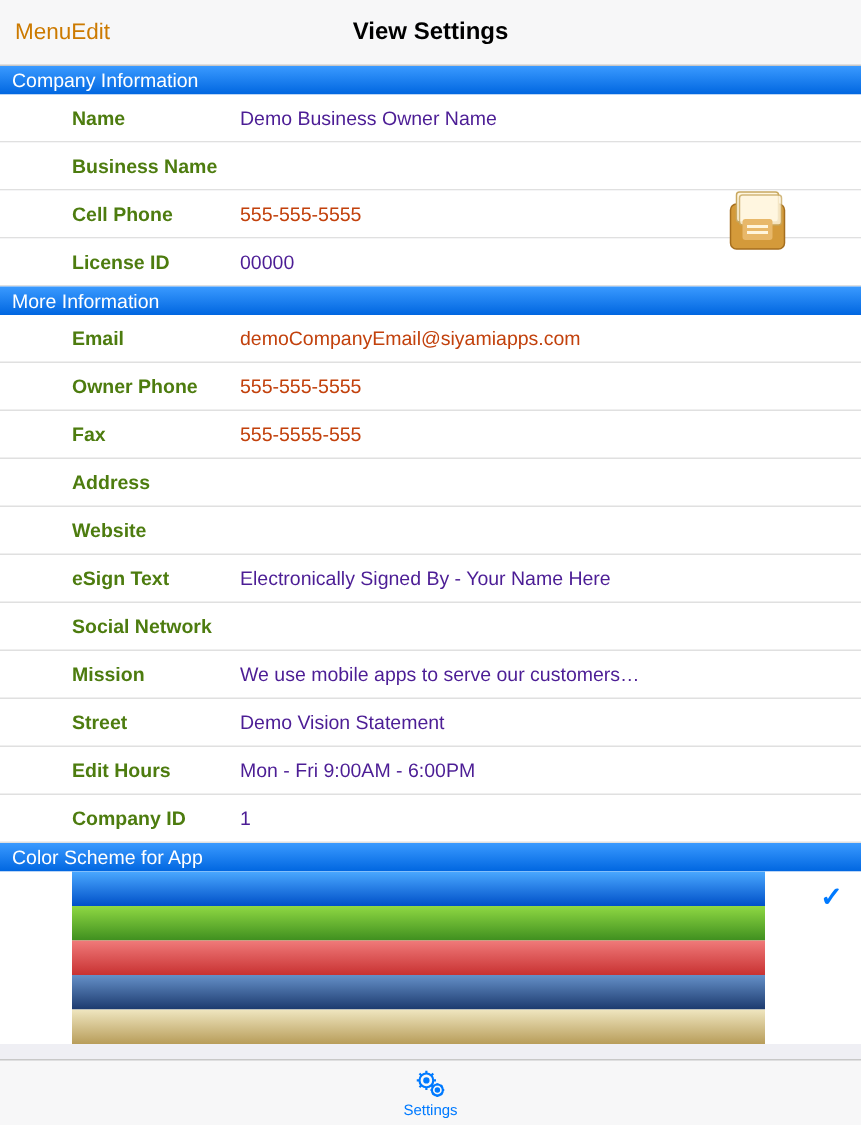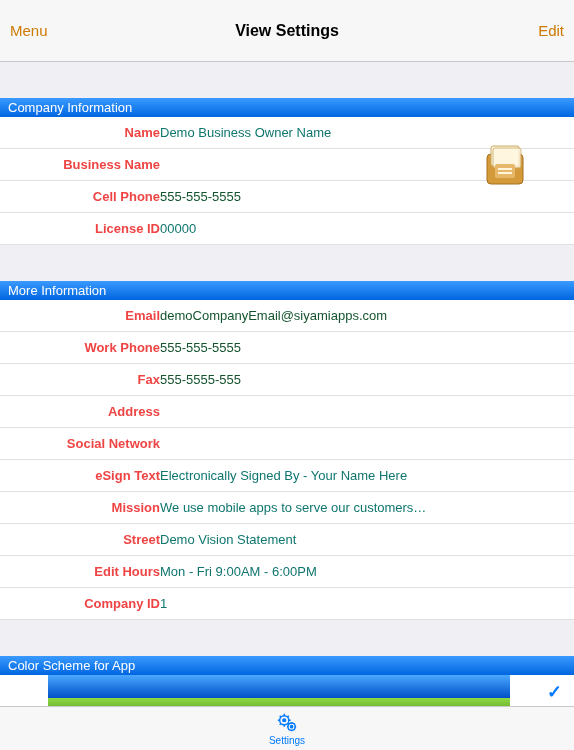--- a/index.html
+++ b/index.html
@@ -5,60 +5,57 @@
     * { margin: 0; padding: 0; box-sizing: border-box; }
     body {
       font-family: -apple-system, "Helvetica Neue", Helvetica, Arial, sans-serif;
       background: #efeff4;
       width: 574px;
       height: 750px;
       overflow: hidden;
       position: relative;
     }
     .nav-bar {
-      height: 62px;
+      height: 44px;
       background: #f7f7f8;
       border-bottom: 1px solid #c8c8c8;
       display: flex;
       align-items: center;
-      justify-content: space-between;
       padding: 0 10px;
     }
     .nav-left { color: #cc7a00; font-size: 15px; }
     .nav-title { font-weight: bold; font-size: 16px; color: #000; position: absolute; left: 50%; transform: translateX(-50%); }
-    .nav-right { color: #cc7a00; font-size: 15px; margin-left: 12px; }
+    .nav-right { color: #cc7a00; font-size: 15px; }
     .section-header {
       background: linear-gradient(#3a9aff, #0066e0);
       color: #fff;
       font-size: 13px;
       padding: 2px 8px;
       font-weight: 400;
-      margin-top: 36px;
     }
     .row {
       display: flex;
       align-items: center;
       padding: 7px 0 7px 48px;
       background: #fff;
       border-bottom: 1px solid #e0e0e0;
       font-size: 13px;
       min-height: 32px;
     }
     .row-label {
       font-weight: bold;
       width: 112px;
       flex-shrink: 0;
-      color: #ef4444;
-      text-align: right;
+      color: #4d7c0f;
     }
     .row-value {
-      color: #0f766e;
+      color: #4c1d95;
     }
     .row-value.link {
-      color: #14532d;
+      color: #c2410c;
     }
     .company-icon {
       position: absolute;
       right: 45px;
       top: 80px;
       width: 48px;
       height: 48px;
     }
     .color-scheme-area {
       background: #fff;
@@ -141,37 +138,41 @@
     <span class="row-value">00000</span>
   </div>
 
   <div class="section-header">More Information</div>
 
   <div class="row">
     <span class="row-label">Email</span>
     <span class="row-value link">demoCompanyEmail@siyamiapps.com</span>
   </div>
   <div class="row">
-    <span class="row-label">Work Phone</span>
+    <span class="row-label">Owner Phone</span>
     <span class="row-value link">555-555-5555</span>
   </div>
   <div class="row">
     <span class="row-label">Fax</span>
     <span class="row-value link">555-5555-555</span>
   </div>
   <div class="row">
     <span class="row-label">Address</span>
   </div>
   <div class="row">
+    <span class="row-label">Website</span>
+    <span class="row-value"></span>
+  </div>
+  <div class="row">
+    <span class="row-label">eSign Text</span>
+    <span class="row-value">Electronically Signed By - Your Name Here</span>
+  </div>
+  <div class="row">
     <span class="row-label">Social Network</span>
     <span class="row-value"></span>
-  </div>
-  <div class="row">
-    <span class="row-label">eSign Text</span>
-    <span class="row-value">Electronically Signed By - Your Name Here</span>
   </div>
   <div class="row">
     <span class="row-label">Mission</span>
     <span class="row-value">We use mobile apps to serve our customers…</span>
   </div>
   <div class="row">
     <span class="row-label">Street</span>
     <span class="row-value">Demo Vision Statement</span>
   </div>
   <div class="row">

